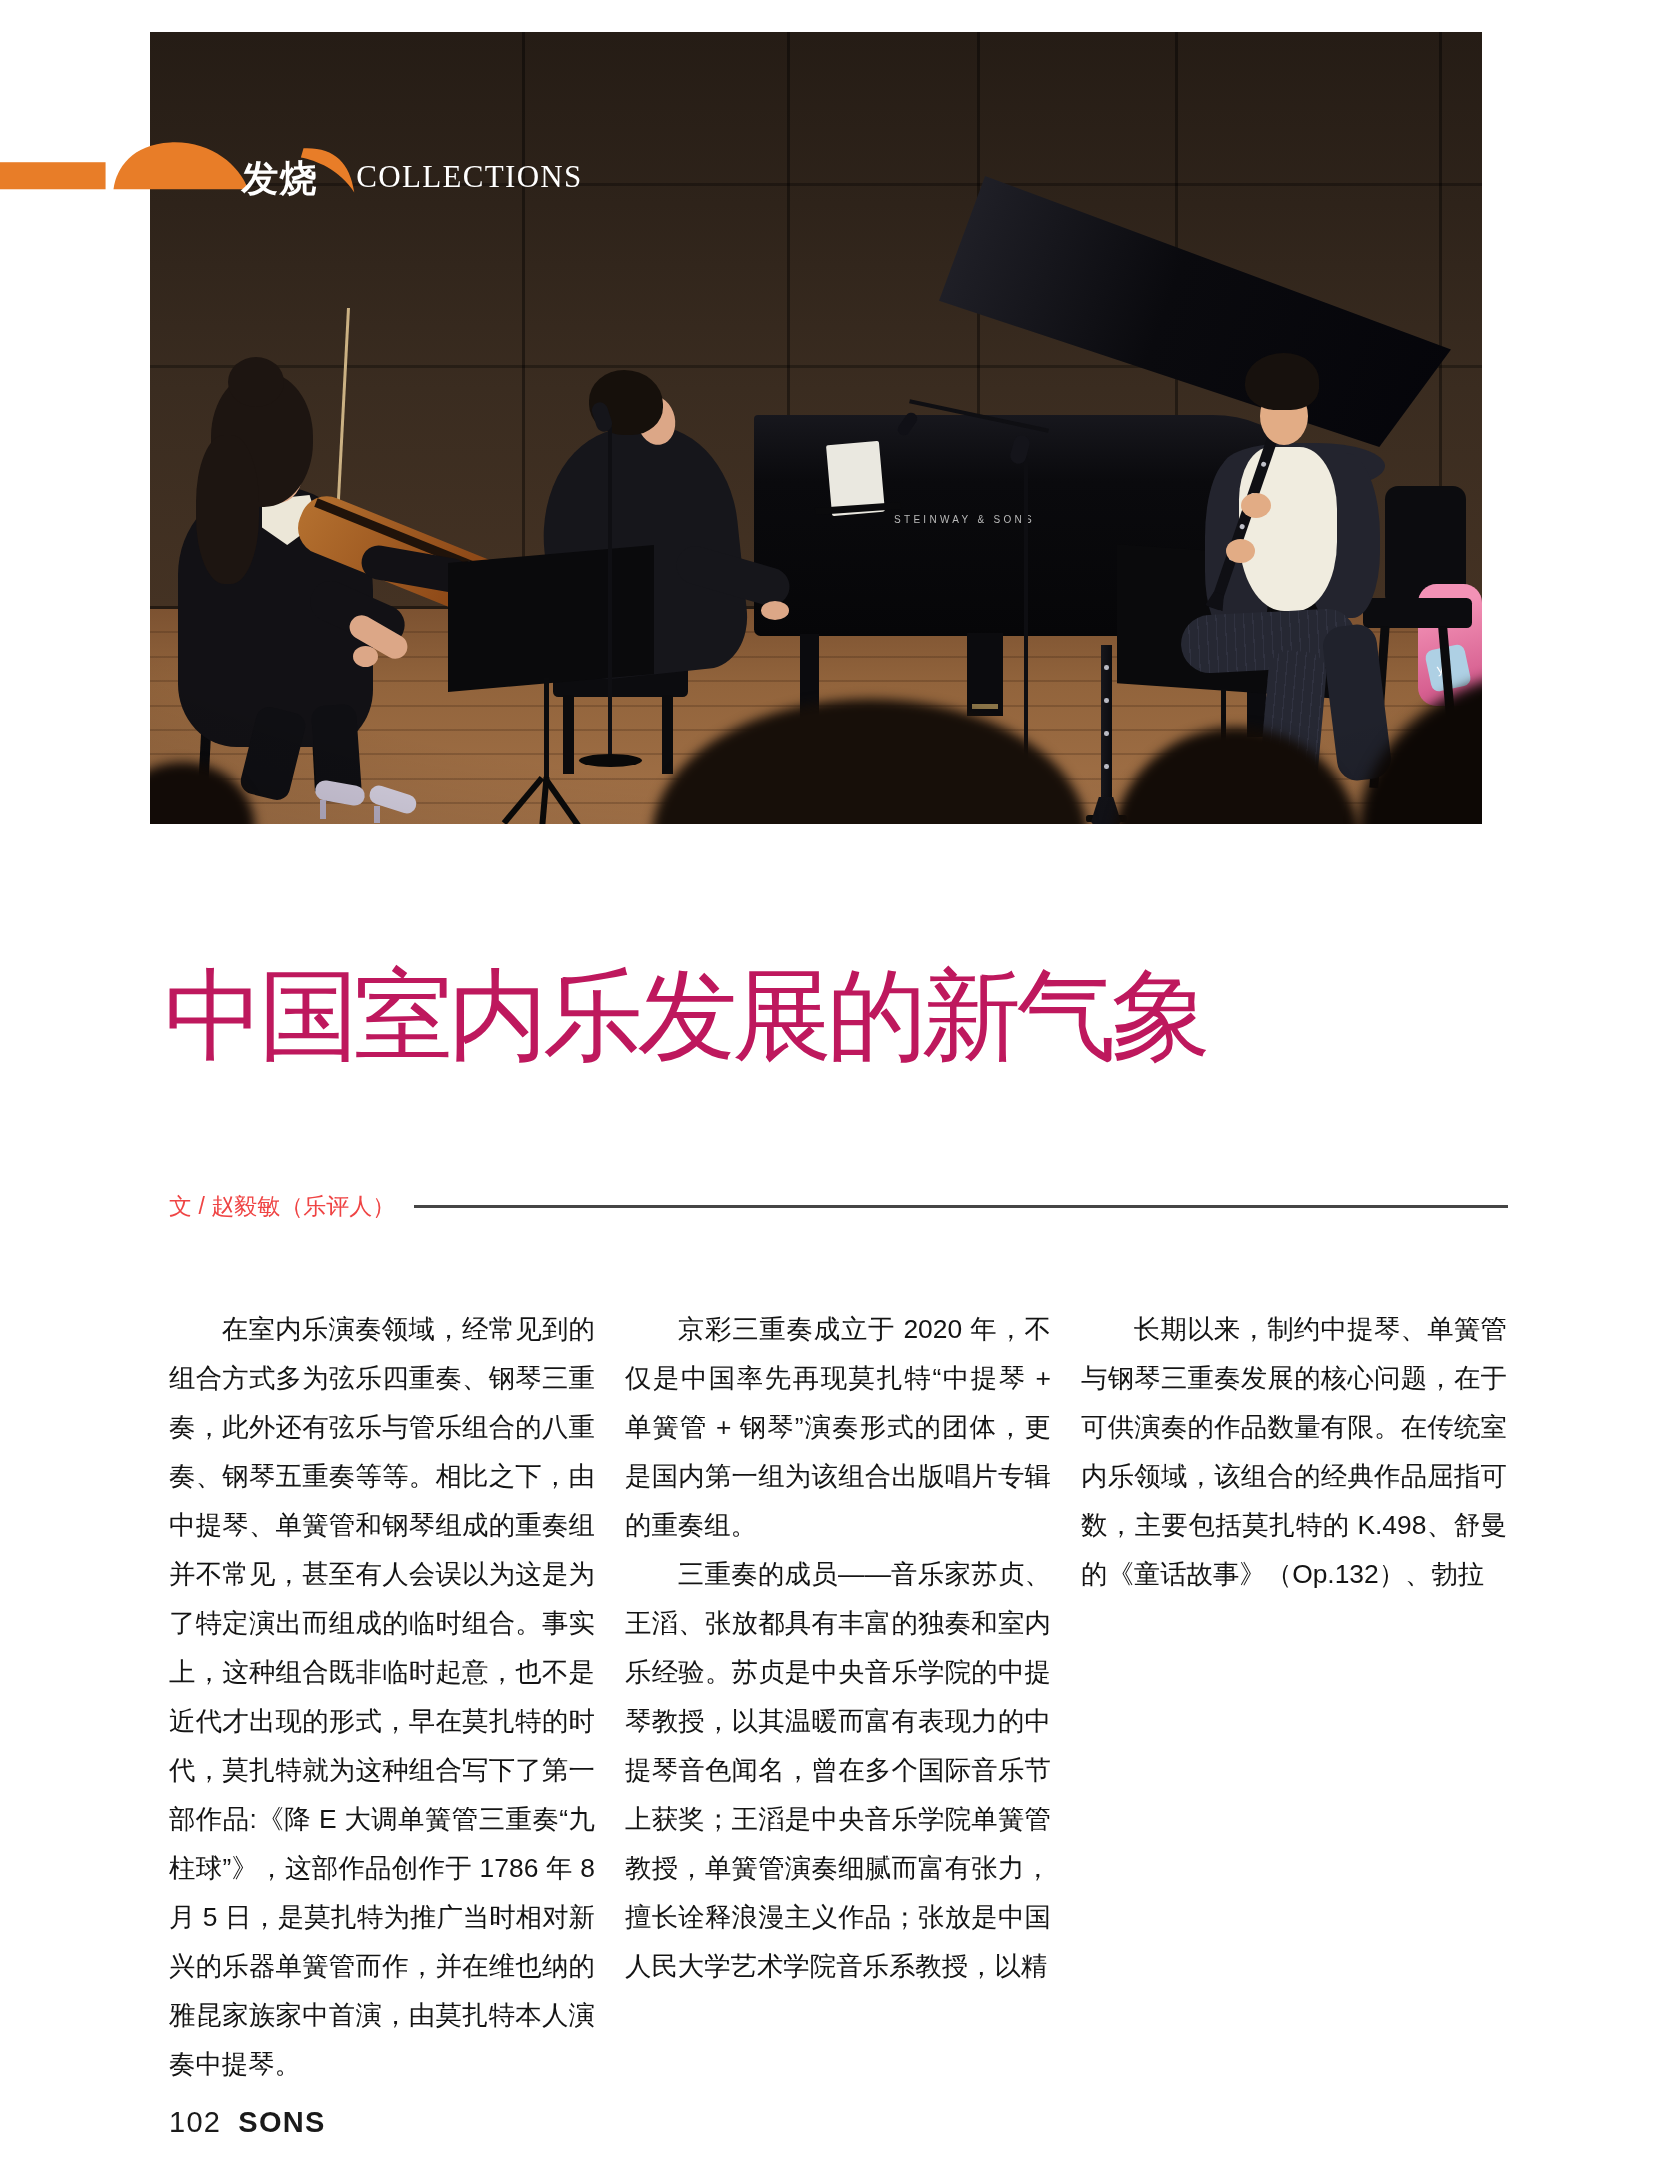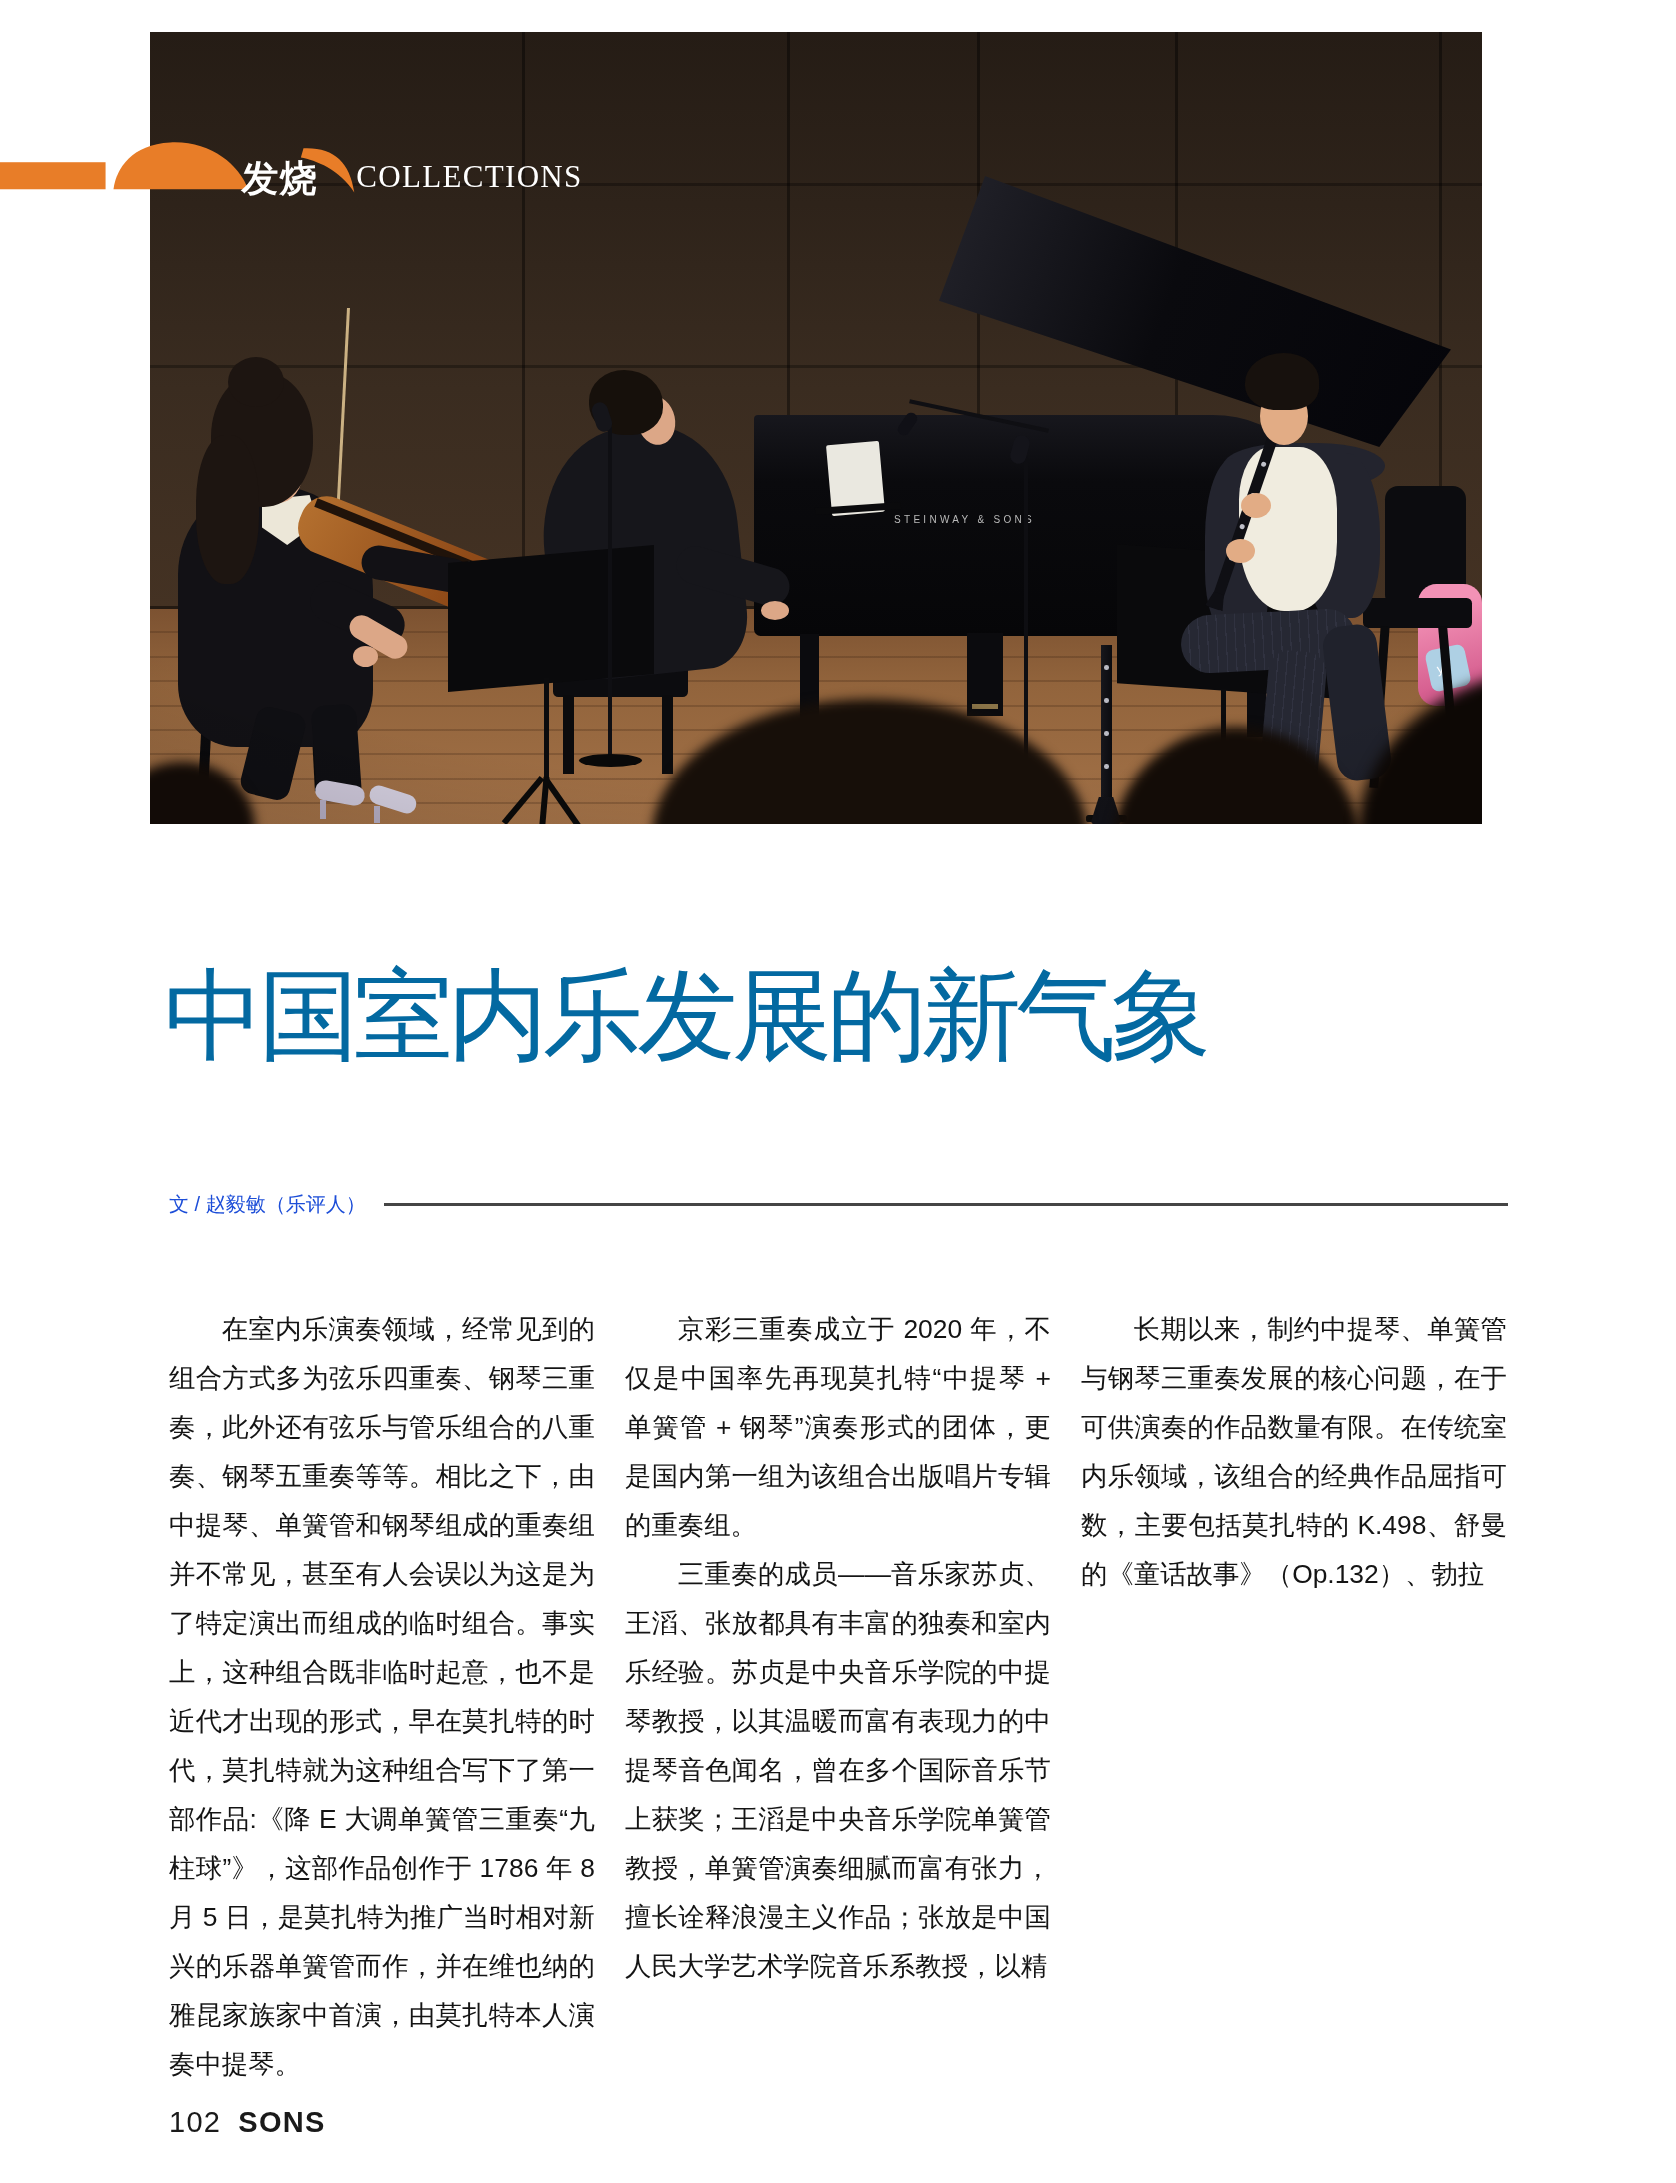--- a/index.html
+++ b/index.html
@@ -3,23 +3,23 @@
 <meta charset="utf-8">
 <style>
   html,body{margin:0;padding:0;background:#ffffff;}
   .page{position:relative;width:1676px;height:2183px;background:#ffffff;overflow:hidden;
         font-family:"Liberation Sans","DejaVu Sans",sans-serif;margin-top:32px;}
   .a{position:absolute;}
   
   .photo{position:absolute;left:150px;top:0;width:1332px;height:792px;overflow:hidden;background:#2e231a;}
   .caption{position:absolute;left:150px;top:804px;width:1254px;font-size:20px;line-height:26.4px;color:#8a8a8a;}
   .title{position:absolute;left:164px;top:918px;width:1353px;font-family:Liberation Mono, monospace;
-         font-size:100px;font-weight:400;letter-spacing:-5.3px;color:#0369a1;white-space:nowrap;}
+         font-size:100px;font-weight:400;letter-spacing:-5.3px;color:#be185d;white-space:nowrap;}
   .bylinerow{position:absolute;left:169px;top:1159px;width:1339px;display:flex;align-items:center;}
-  .byline{font-size:20px;color:#1d4ed8;white-space:nowrap;}
+  .byline{font-size:23px;color:#ef4444;white-space:nowrap;}
   .rule{flex:1;height:2.6px;background:#454545;margin-left:18.5px;}
   .columns{position:absolute;left:169px;top:1273px;width:1338px;display:flex;gap:30px;}
   .col{width:426px;font-size:26.4px;line-height:49px;text-align:justify;color:#141414;}
   .col p{margin:0;}
   .col p.ind{text-indent:2em;}
   .colhead{font-size:29px;font-weight:700;line-height:49px;margin:0 0 92px 0;color:#000;}
   .footer{position:absolute;left:169px;top:2074px;font-size:29px;color:#1a1a1a;}
   .footer .num{font-weight:400;letter-spacing:1.3px;}
   .footer .mag{font-weight:700;margin-left:17px;letter-spacing:1.3px;}
 </style>

